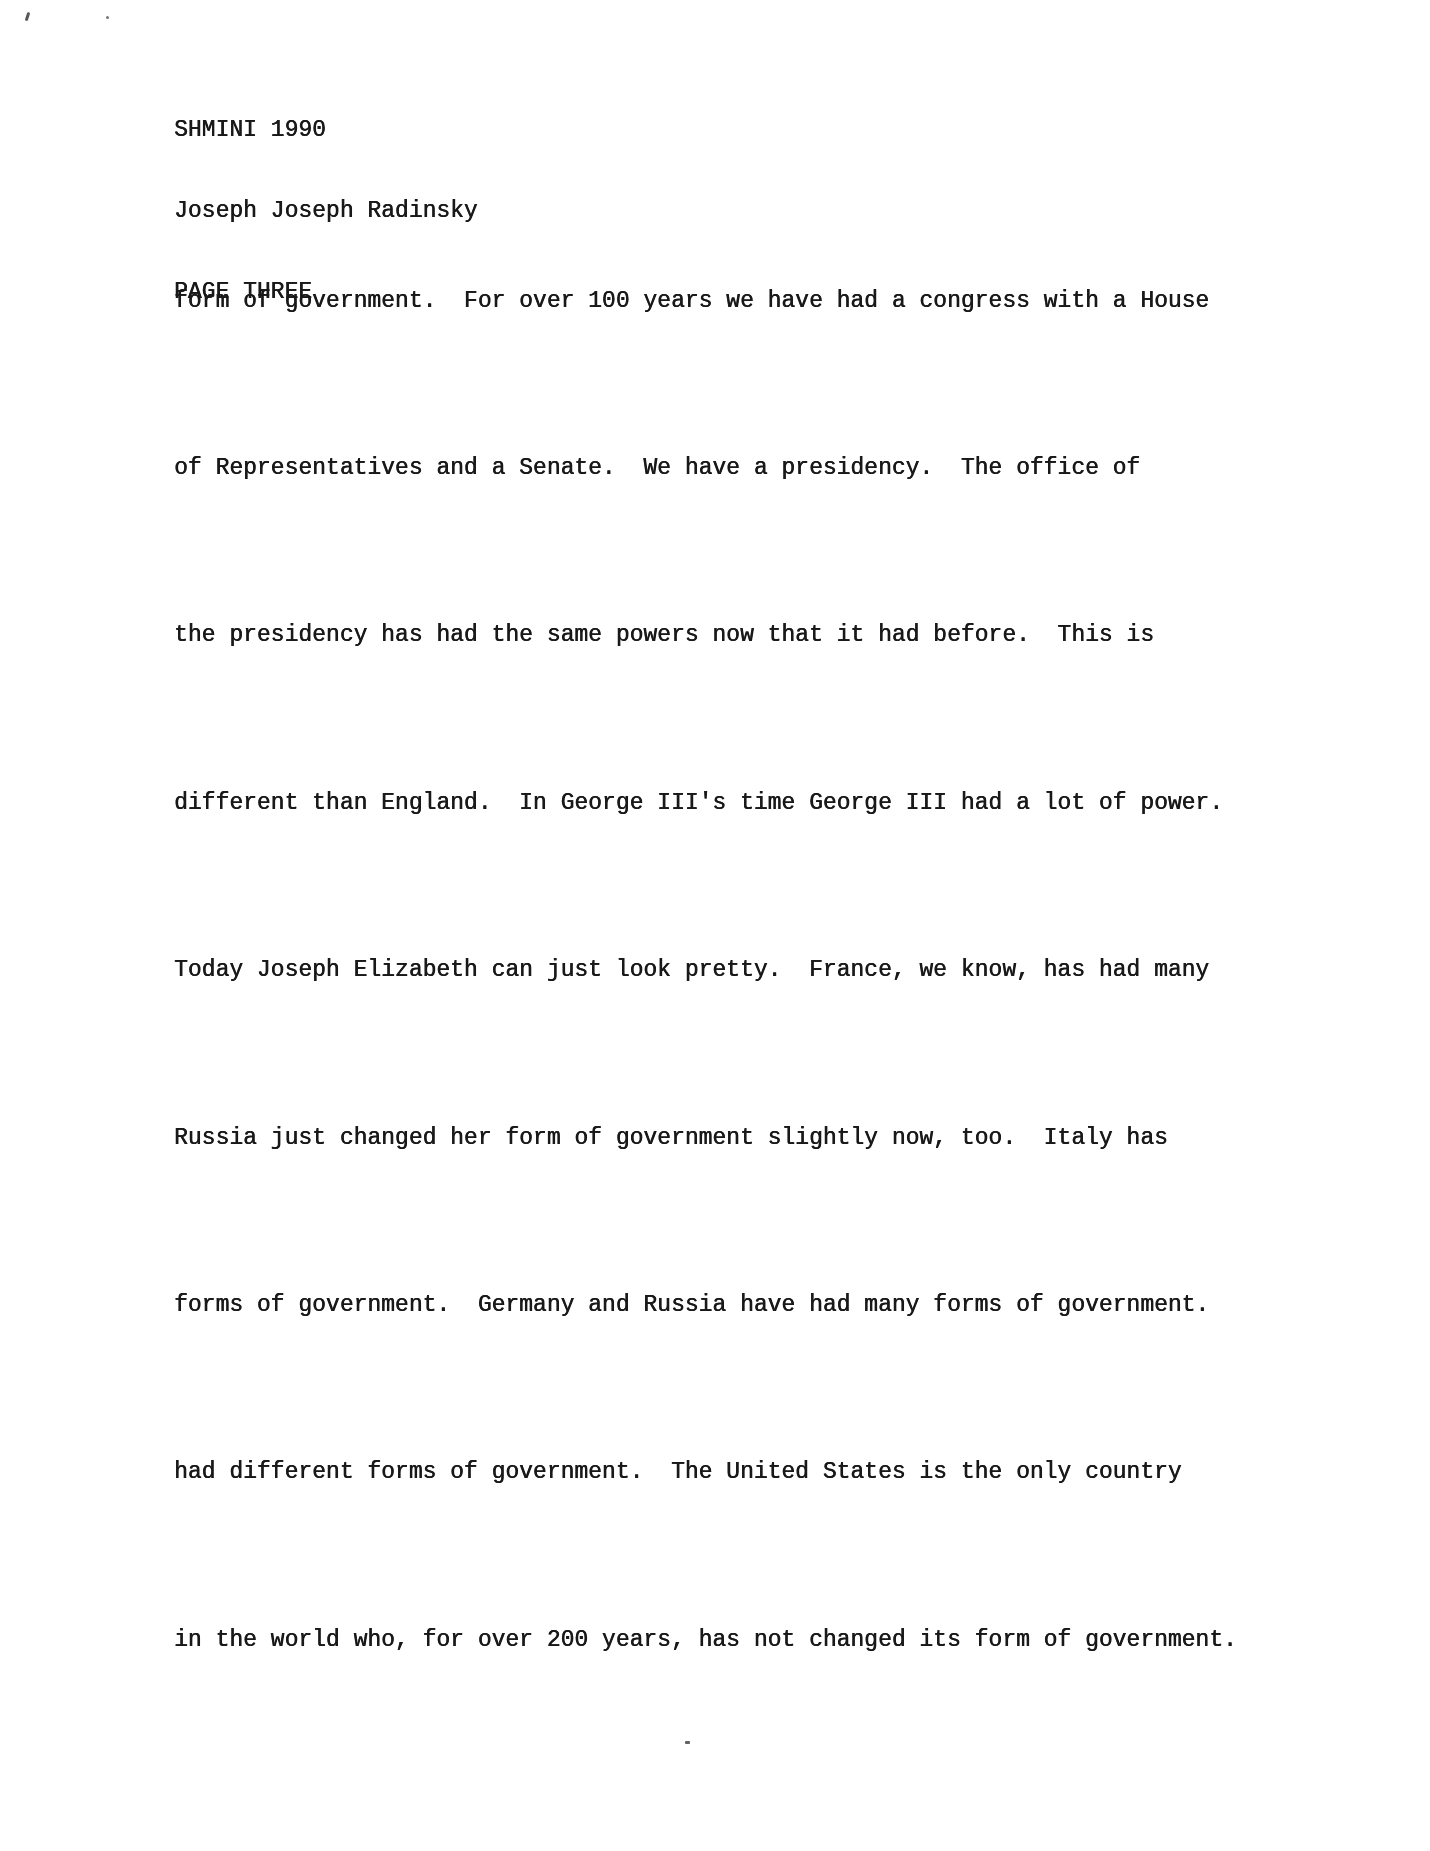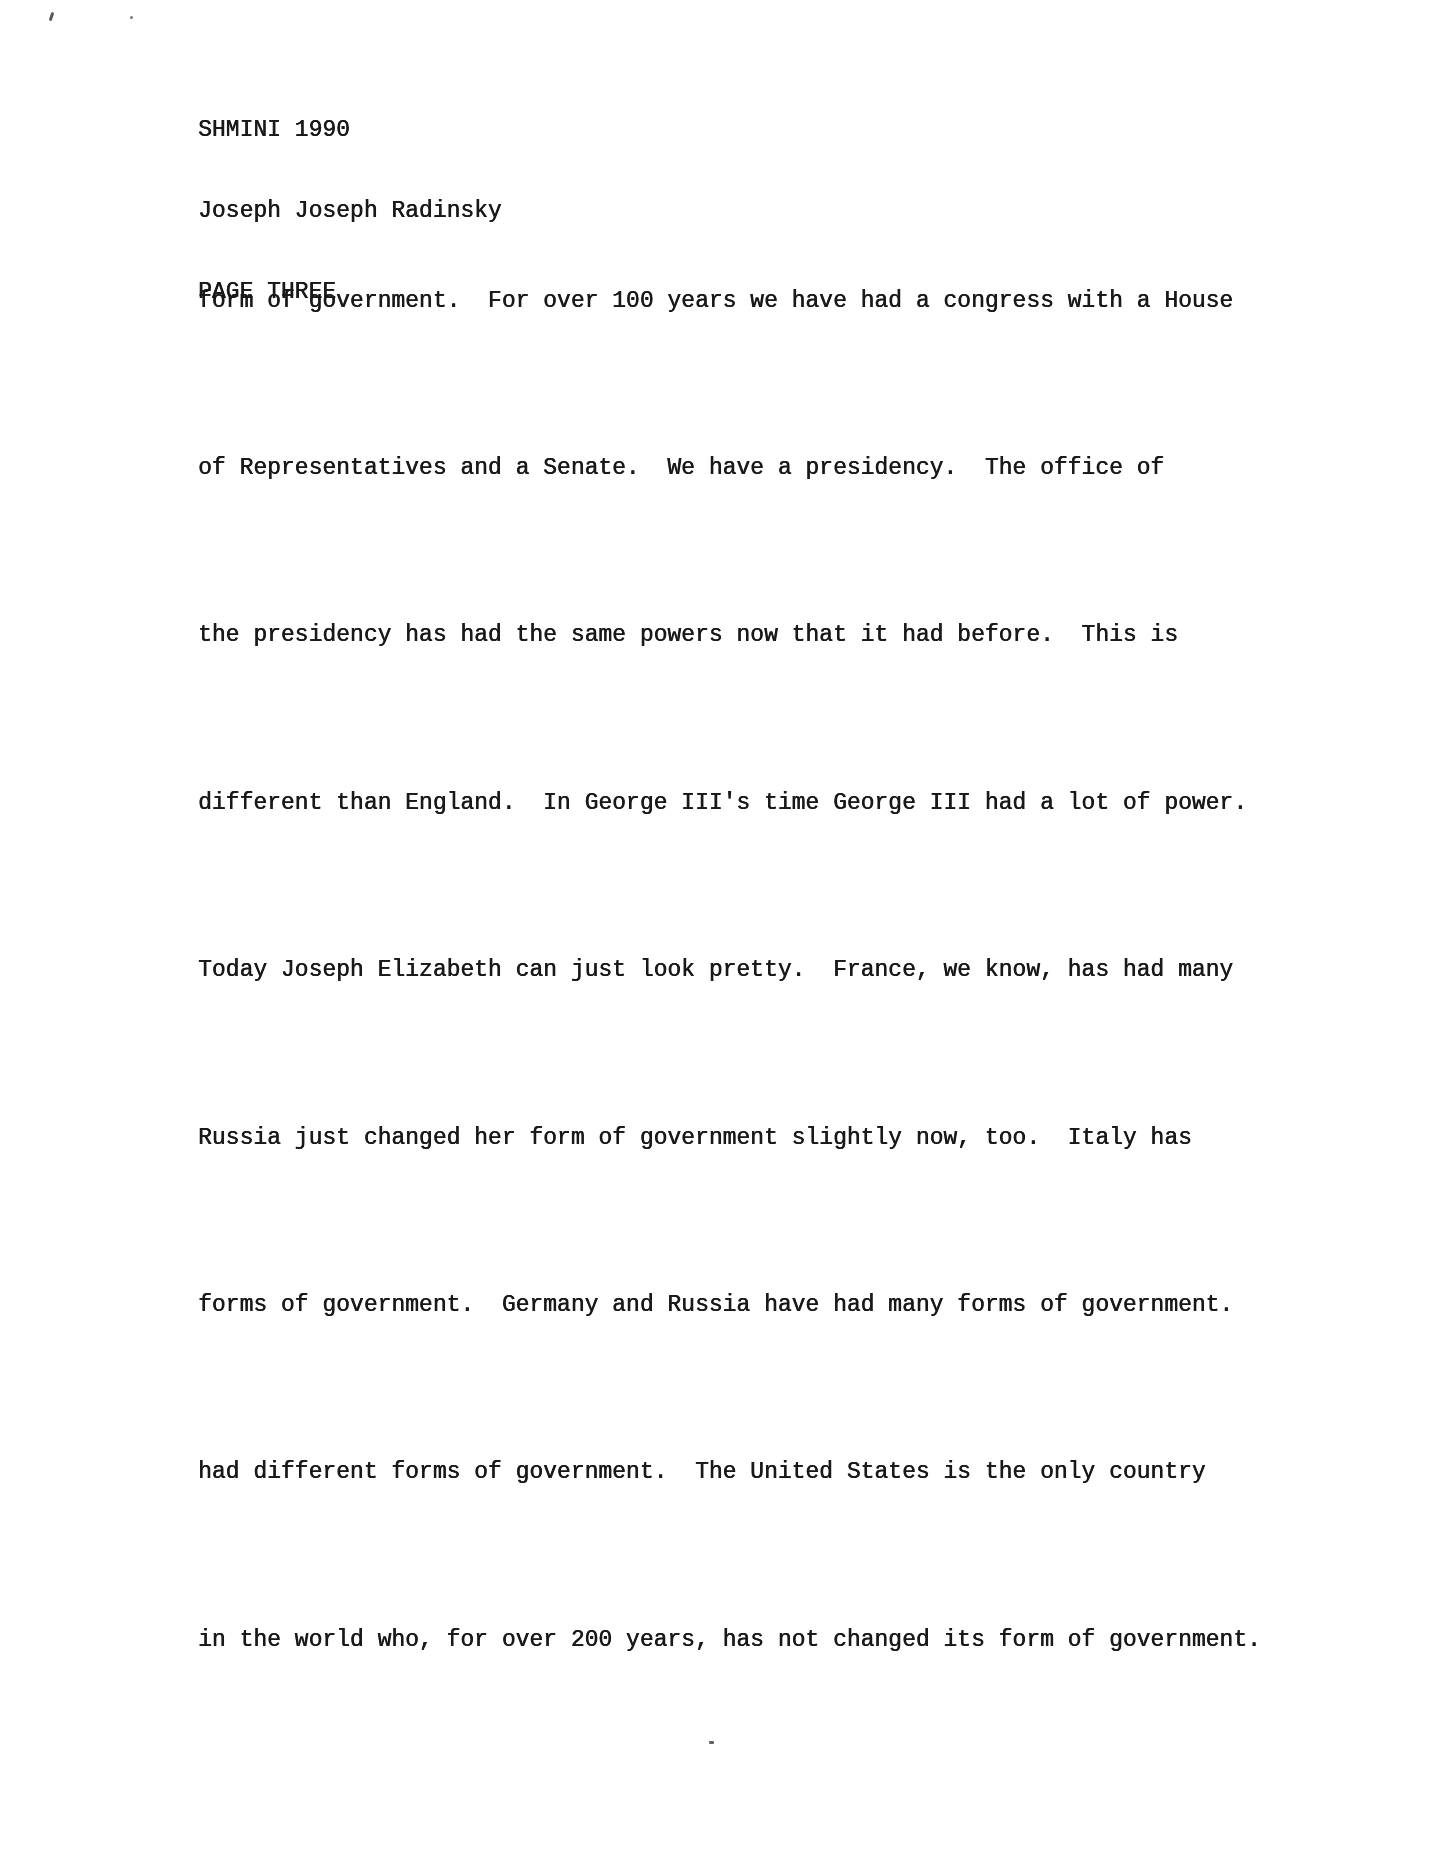--- a/index.html
+++ b/index.html
@@ -8,21 +8,20 @@
     background: #ffffff;
   }
   .page {
     position: relative;
     width: 1322px;
     height: 1851px;
     background: #ffffff;
     overflow: hidden;
     font-family: "Liberation Mono", "DejaVu Sans Mono", monospace;
     color: #191919;
-    margin-left: 24px;
   }
   .doc-header {
     position: absolute;
     left: 174px;
     top: 63px;
     font-size: 23px;
     line-height: 27px;
     white-space: pre;
     text-shadow: 0.5px 0 0 currentColor, 0 0 0.5px rgba(20,20,20,0.45);
   }

